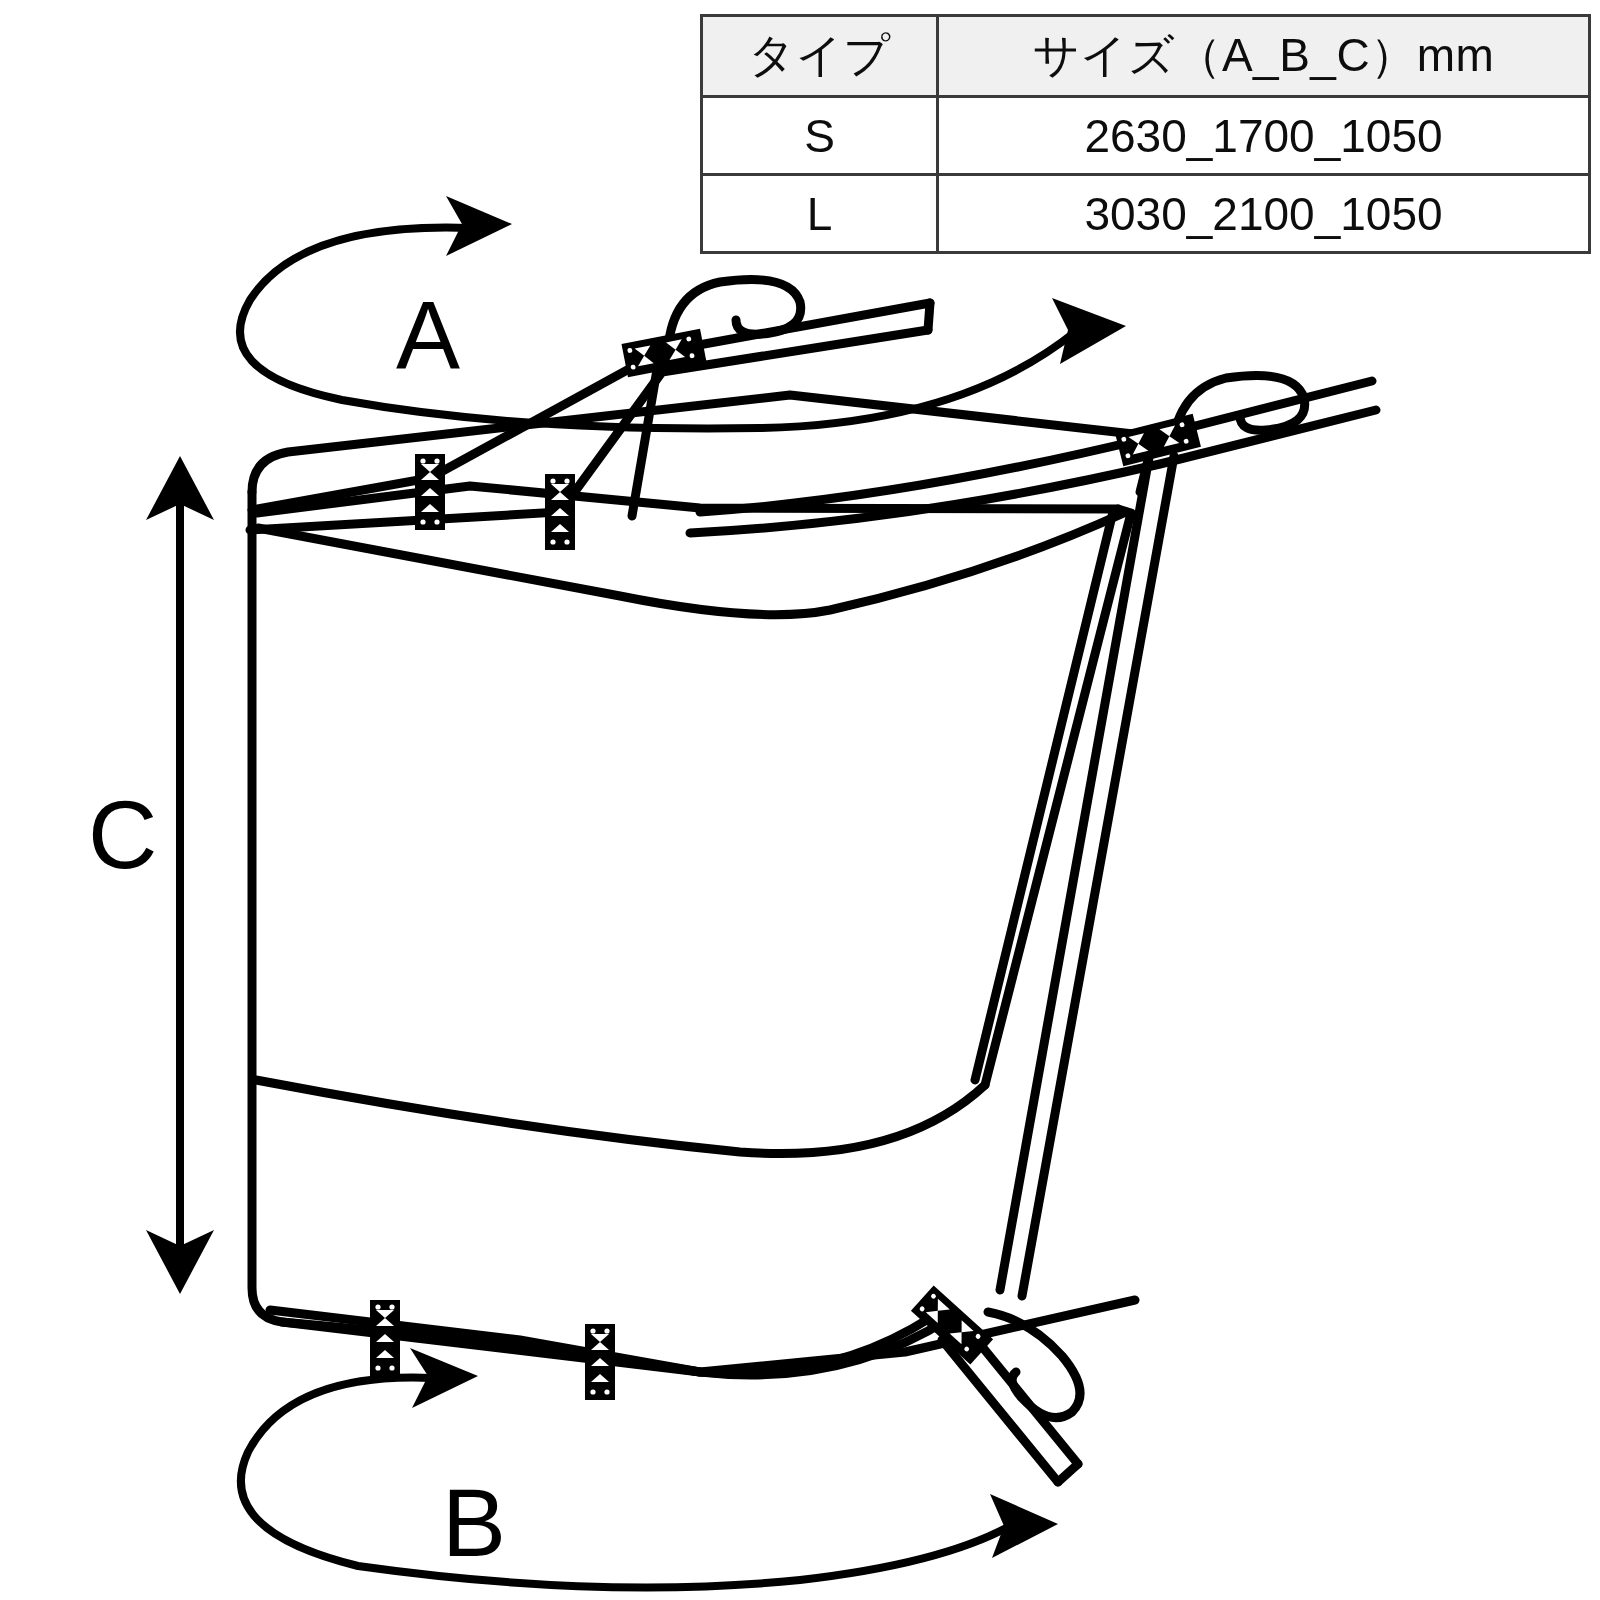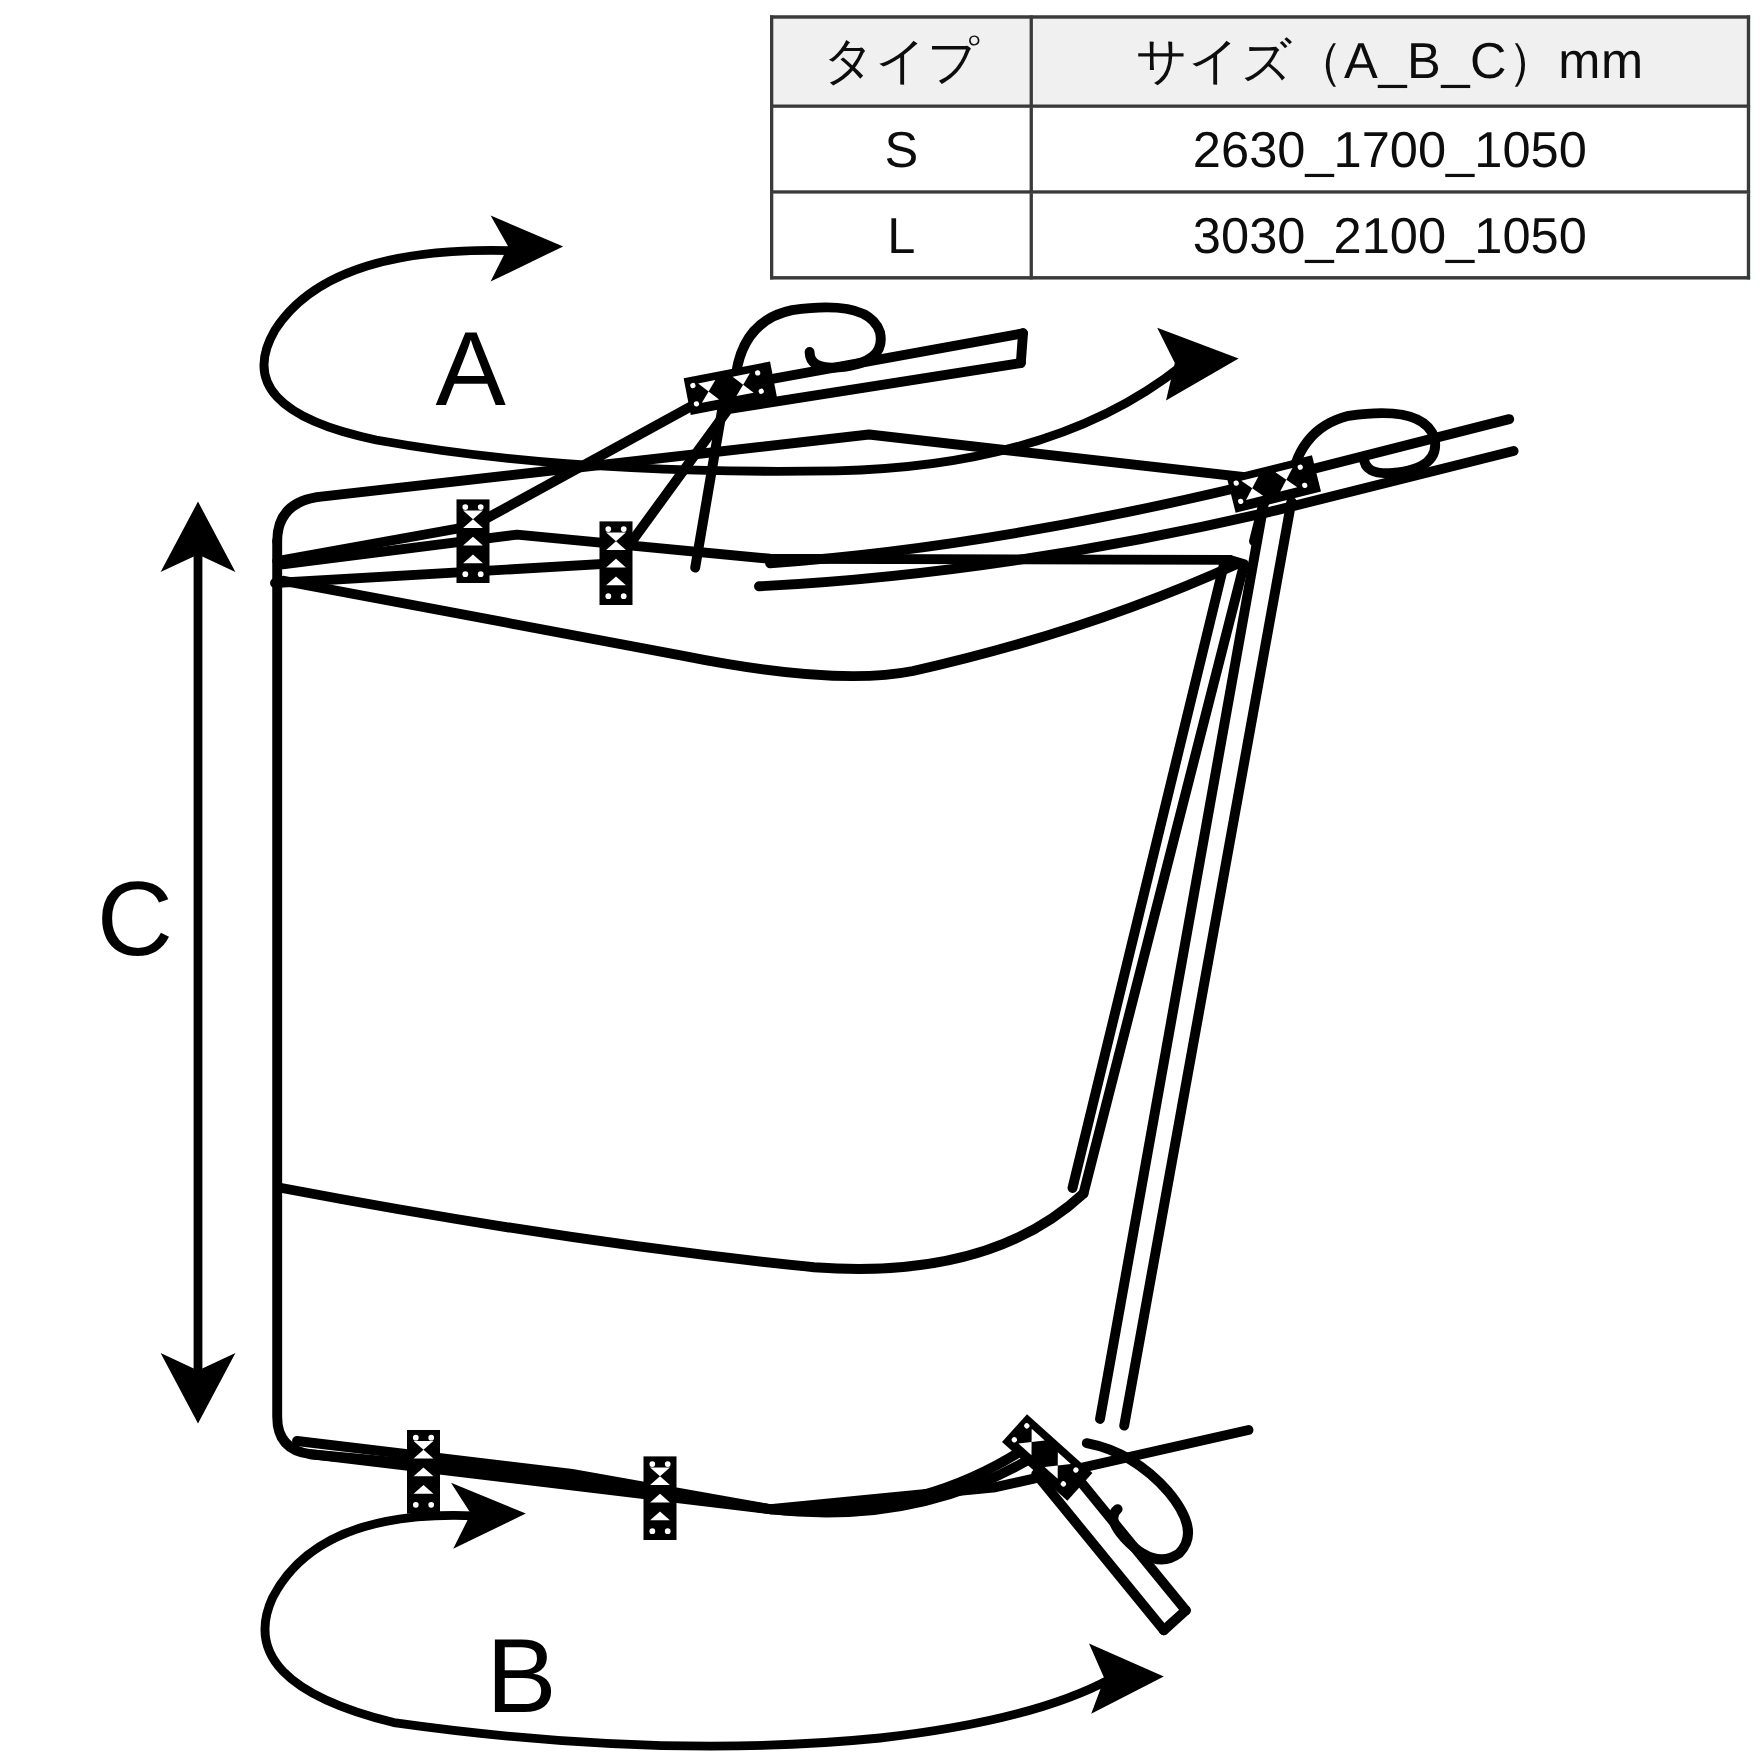--- a/index.html
+++ b/index.html
@@ -30,21 +30,22 @@
   #size-table-wrap {
     position: absolute;
     left: 700px;
     top: 14px;
     width: 888px;
   }
   table.size-table {
     border-collapse: collapse;
     width: 100%;
     table-layout: fixed;
-    background: #22c55e;
+    background: #0c4a6e;
+    border-radius: 24px;
   }
   table.size-table th,
   table.size-table td {
     border: 3px solid #3a3a3a;
     text-align: center;
     vertical-align: middle;
     font-family: "Liberation Sans", "DejaVu Sans", sans-serif;
     color: #0d0d0d;
     padding: 0;
   }

